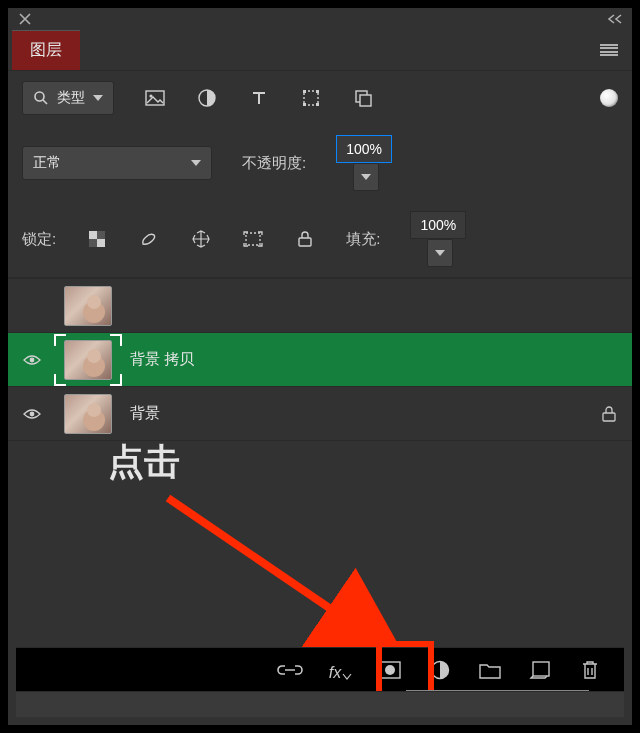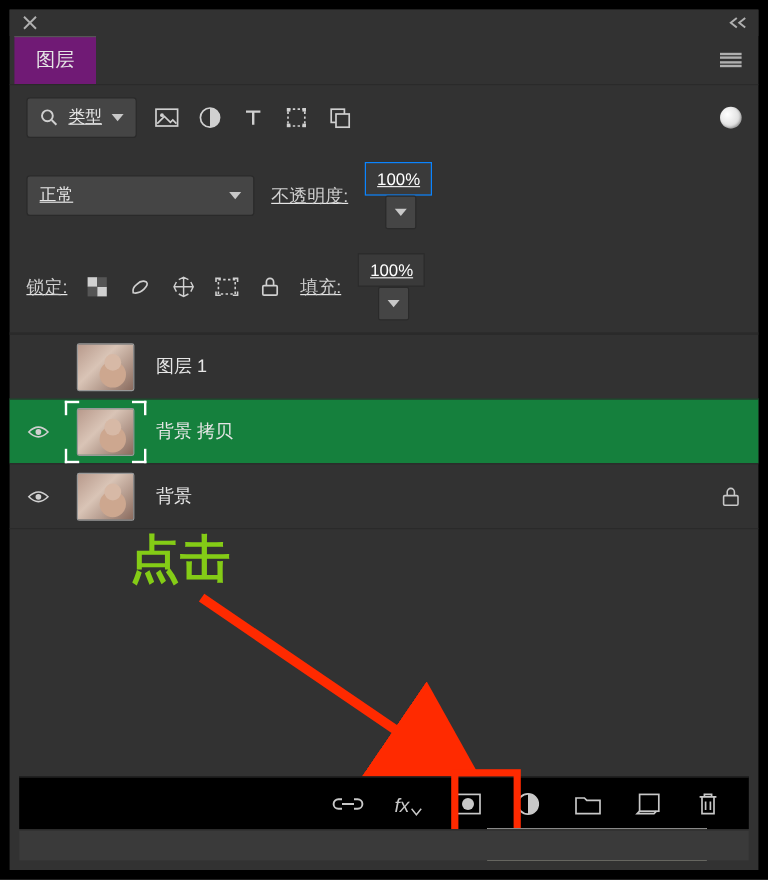--- a/index.html
+++ b/index.html
@@ -1,26 +1,26 @@
 <!DOCTYPE html>
 <html><head>
 <meta charset="utf-8">
 <style>
   * { box-sizing: border-box; margin: 0; padding: 0; font-family: "Microsoft YaHei", "PingFang SC", sans-serif; }
   body { background: #323232; width: 640px; height: 733px; overflow: hidden; color: #e6e6e6; font-size: 14px; }
   .outer { border: 8px solid #000; width: 640px; height: 733px; background: #323232; position: relative; }
   .topbar { height: 22px; background: #323232; display: flex; align-items: center; justify-content: space-between; padding: 0 6px; }
   .topbar svg { display: block; }
   .tabbar { display: flex; align-items: stretch; height: 40px; padding-left: 4px; }
-  .tab { background: #701a75; color: #e6e6e6; padding: 8px 18px; font-size: 16px; display: flex; align-items: center; border-top: 1px solid #555; }
+  .tab { background: #7f1d1d; color: #e6e6e6; padding: 8px 18px; font-size: 16px; display: flex; align-items: center; border-top: 1px solid #555; }
   .tabbar .spacer { flex: 1; display: flex; align-items: center; justify-content: flex-end; padding-right: 14px; }
   .menu-lines { width: 18px; height: 12px; display: flex; flex-direction: column; justify-content: space-between; }
   .menu-lines span { height: 2px; background: #b0b0b0; display: block; }
   .divider { height: 1px; background: #2a2a2a; }
-  .toolbar1, .toolbar2, .toolbar3 { display: flex; align-items: center; gap: 14px; padding: 10px 14px; text-decoration: underline; }
+  .toolbar1, .toolbar2, .toolbar3 { display: flex; align-items: center; gap: 30px; padding: 10px 14px; }
   .dropdown { display: flex; align-items: center; background: #454545; border: 1px solid #2a2a2a; border-radius: 3px; height: 34px; padding: 0 10px; gap: 10px; }
   .dropdown.small { width: 190px; justify-content: space-between; }
   .chev { width: 10px; height: 6px; }
   .chev path { fill: #c8c8c8; }
   .icon-btn { width: 22px; height: 22px; display: flex; align-items: center; justify-content: center; color: #d0d0d0; }
   .toggle-dot { width: 18px; height: 18px; border-radius: 50%; background: radial-gradient(circle at 35% 35%, #fff, #ccc); box-shadow: inset -1px -1px 2px rgba(0,0,0,.3); }
   .value-box { display: flex; align-items: center; flex-direction: column; }
   .value-input { background: #3a3a3a; border: 1px solid #0a84ff; color: #fff; height: 28px; width: 56px; text-align: center; font-size: 14px; }
   .value-input.noblue { border: 1px solid #2a2a2a; background: #3a3a3a; }
   .value-chev { width: 26px; height: 28px; background: #454545; border: 1px solid #2a2a2a; display: flex; align-items: center; justify-content: center; margin-left: 4px; border-radius: 2px; }
@@ -36,21 +36,21 @@
   .sel-corners { position: absolute; inset: -6px; pointer-events: none; }
   .sel-corners i { position: absolute; width: 12px; height: 12px; border: 2px solid #fff; }
   .sel-corners .tl { top:0; left:0; border-right:none; border-bottom:none; }
   .sel-corners .tr { top:0; right:0; border-left:none; border-bottom:none; }
   .sel-corners .bl { bottom:0; left:0; border-right:none; border-top:none; }
   .sel-corners .br { bottom:0; right:0; border-left:none; border-top:none; }
   .layer-name { flex: 1; font-size: 15px; color: #e6e6e6; }
   .lock-end { width: 26px; display:flex; justify-content:center; }
   .layers-bottom-border { height:1px; background:#2a2a2a; }
   .annotation { position: absolute; left: 100px; top: 430px; pointer-events: none; }
-  .annotation-text { color: #84cc16; font-size: 42px; font-weight: 600; }
+  .annotation-text { color: #e5e5e5; font-size: 36px; font-weight: 600; }
   .arrow { position: absolute; left: 140px; top: 480px; }
   .footbar { position: absolute; left: 8px; right: 8px; bottom: 34px; height: 44px; background: #000000; border-top: 1px solid #2a2a2a; display: flex; align-items: center; justify-content: flex-end; gap: 26px; padding-right: 22px; }
   .foot-icon { width: 24px; height: 24px; display:flex; align-items:center; justify-content:center; color:#c8c8c8; }
   .highlight-box { position: absolute; border: 6px solid #ff2a00; width: 58px; height: 58px; }
   .tooltip { position: absolute; background: #fcf9d8; color: #111; font-size: 15px; padding: 3px 8px; border: 1px solid #888; white-space: nowrap; }
   .bottom-gray { position:absolute; left:8px; right:8px; bottom:8px; height:26px; background:#3a3a3a; border-top:1px solid #2a2a2a; }
   svg { overflow: visible; }
 </style>
 </head>
 <body>
@@ -195,21 +195,20 @@
   </div>
   <div class="divider"></div>
 
   <div class="layers">
 
     <div class="layer-row">
       <div class="vis-col"></div>
       <div class="thumb-wrap">
           <div class="thumb"></div>
         </div>
-      <span class="layer-name">图层 1</span>
       <span class="lock-end"></span>
     </div>
 
     <div class="layer-row selected">
       <div class="vis-col">
         <svg class="eye" viewBox="0 0 18 12">
             <path d="M1 6 Q9 -2 17 6 Q9 14 1 6 Z" fill="none" stroke="#d0d0d0" stroke-width="1.3"></path>
             <circle cx="9" cy="6" r="2.4" fill="#d0d0d0"></circle>
           </svg>
       </div>

